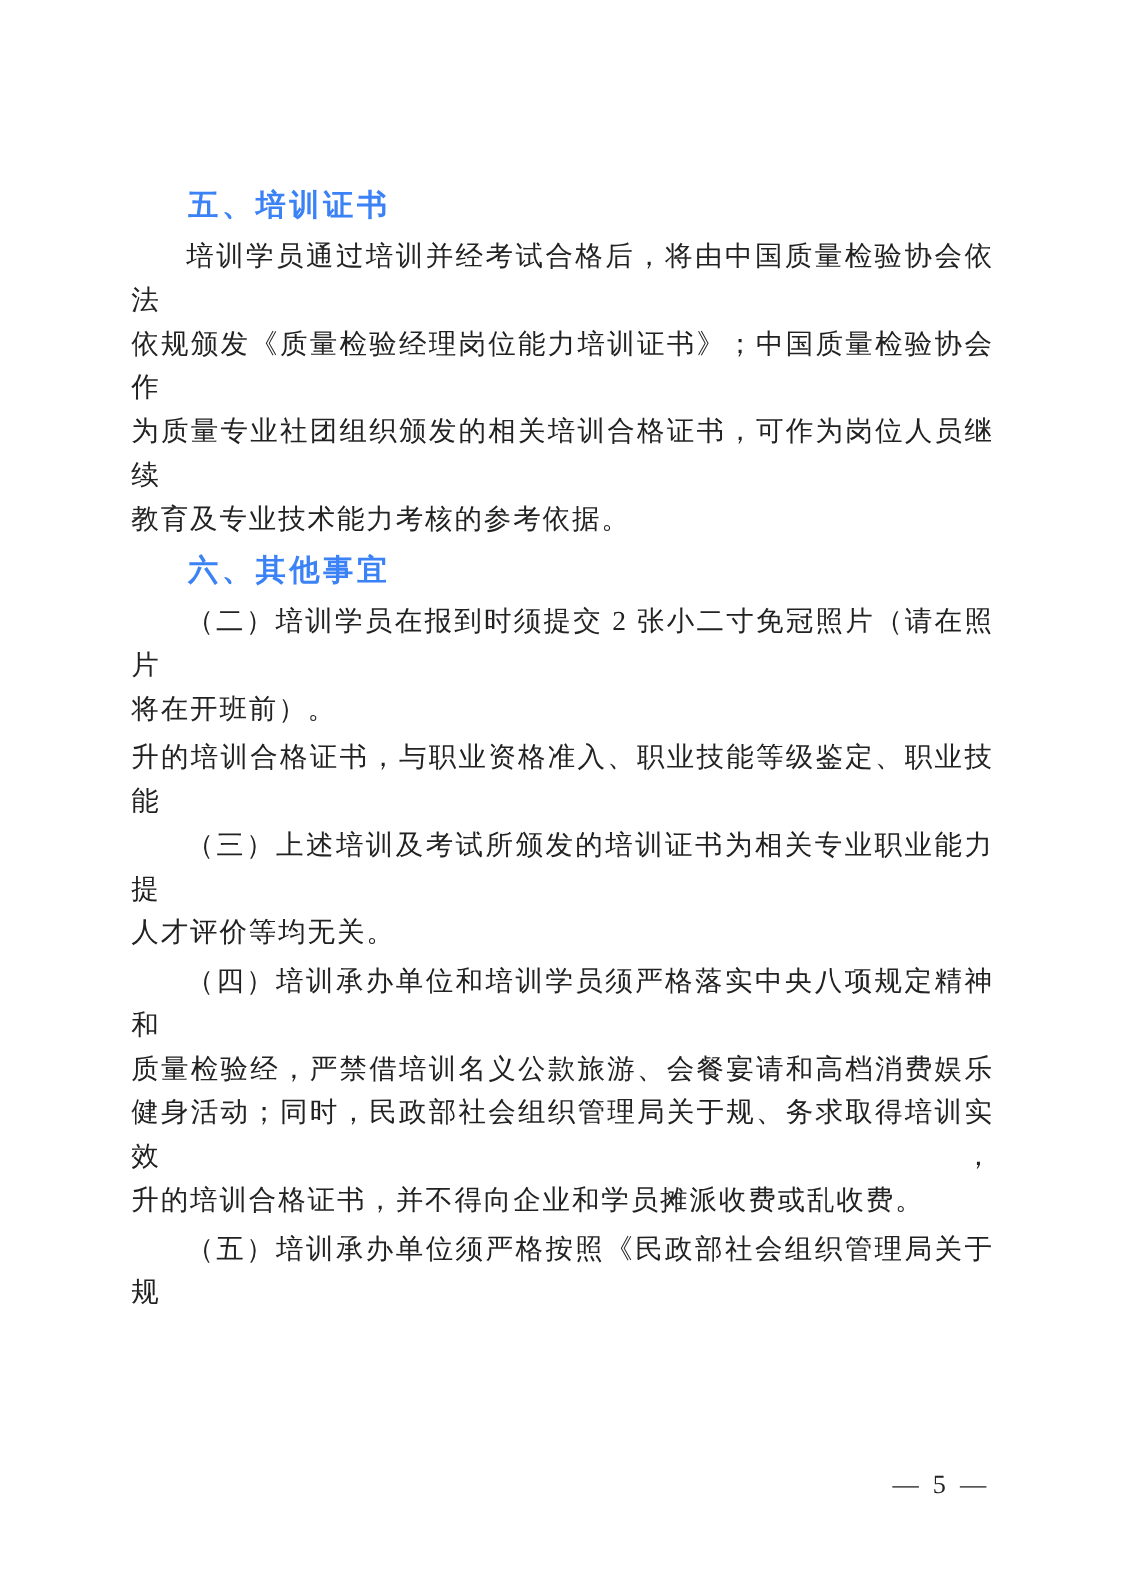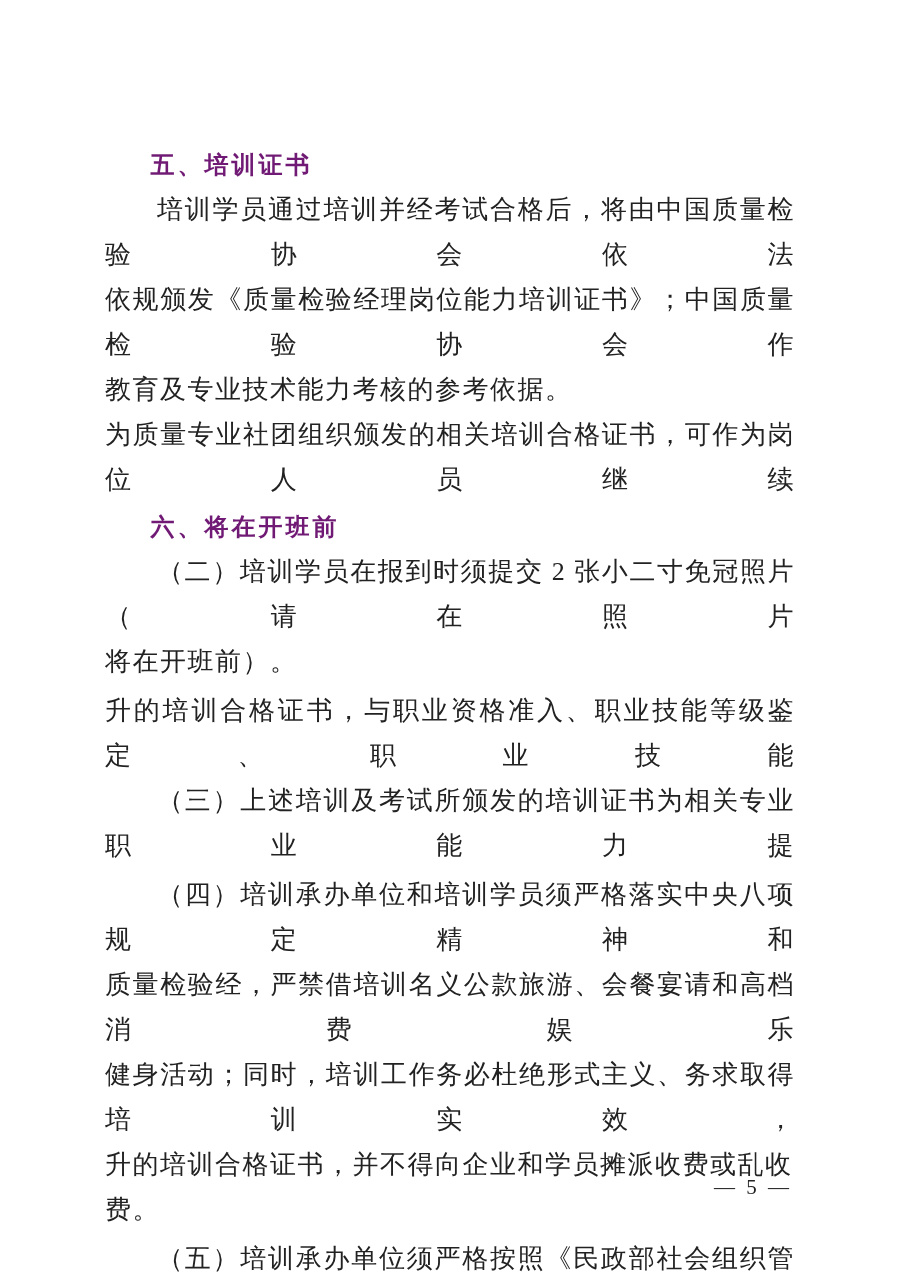--- a/index.html
+++ b/index.html
@@ -20,40 +20,40 @@
     left: 105px;
     top: 147px;
     width: 690px;
     color: #222222;
   }
   .block { margin: 0; }
   .block.paragraph { margin-top: 4px; }
   .block.heading { margin-top: 7px; }
   .block:first-child { margin-top: 0; }
   .ln {
-    font-size: 26px;
-    line-height: 45px;
+    font-size: 22px;
+    line-height: 35px;
     letter-spacing: 1.5px;
     text-align: justify;
     white-space: normal;
   }
   .paragraph .ln { text-align: left; }
   .paragraph .ln.fill {
     text-align: justify;
     text-align-last: justify;
   }
   .paragraph .ln.first { text-indent: 2em; }
   .heading .ln {
     font-family: "Liberation Sans", "DejaVu Sans", sans-serif;
     font-weight: 700;
     font-size: 24px;
     line-height: 36px;
     letter-spacing: 3px;
     text-indent: 1.9em;
-    color: #701a75;
+    color: #3b82f6;
     text-align: left;
   }
   .page-number {
     position: absolute;
     top: 1172px;
     right: 108px;
     font-size: 21px;
     line-height: 30px;
     letter-spacing: 3px;
     color: #222222;
@@ -64,38 +64,39 @@
 <body>
 
 <div class="page">
   <div class="content" id="doc-content">
       <div class="block heading">
         <div class="ln">五、培训证书</div>
       </div>
       <div class="block paragraph">
         <div class="ln first fill">培训学员通过培训并经考试合格后，将由中国质量检验协会依法</div>
         <div class="ln fill">依规颁发《质量检验经理岗位能力培训证书》；中国质量检验协会作</div>
+        <div class="ln fill">为质量专业社团组织颁发的相关培训合格证书，可作为岗位人员继续</div>
         <div class="ln">教育及专业技术能力考核的参考依据。</div>
-        <div class="ln fill">为质量专业社团组织颁发的相关培训合格证书，可作为岗位人员继续</div>
       </div>
       <div class="block heading">
-        <div class="ln">六、将在开班前</div>
+        <div class="ln">六、其他事宜</div>
       </div>
       <div class="block paragraph">
         <div class="ln first fill">（二）培训学员在报到时须提交 2 张小二寸免冠照片（请在照片</div>
         <div class="ln">将在开班前）。</div>
       </div>
       <div class="block paragraph">
         <div class="ln fill">升的培训合格证书，与职业资格准入、职业技能等级鉴定、职业技能</div>
         <div class="ln first fill">（三）上述培训及考试所颁发的培训证书为相关专业职业能力提</div>
+        <div class="ln">人才评价等均无关。</div>
       </div>
       <div class="block paragraph">
         <div class="ln first fill">（四）培训承办单位和培训学员须严格落实中央八项规定精神和</div>
         <div class="ln fill">质量检验经，严禁借培训名义公款旅游、会餐宴请和高档消费娱乐</div>
-        <div class="ln fill">健身活动；同时，培训工作务必杜绝形式主义、务求取得培训实效，</div>
+        <div class="ln fill">健身活动；同时，民政部社会组织管理局关于规、务求取得培训实效，</div>
         <div class="ln">升的培训合格证书，并不得向企业和学员摊派收费或乱收费。</div>
       </div>
       <div class="block paragraph">
         <div class="ln first fill">（五）培训承办单位须严格按照《民政部社会组织管理局关于规</div>
       </div>
     </div>
   <div class="page-number">— 5 —</div>
 </div>
 
 </body></html>

